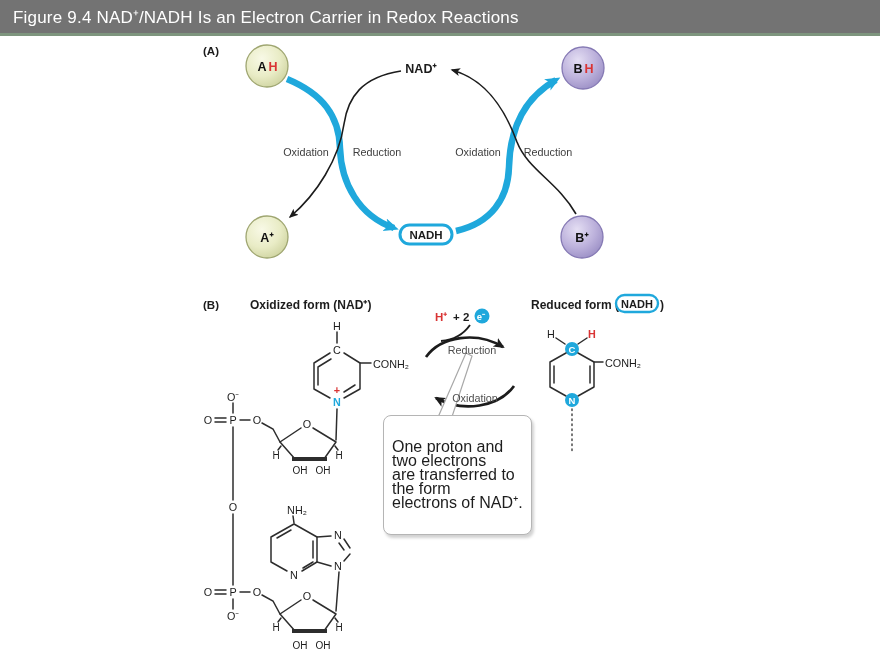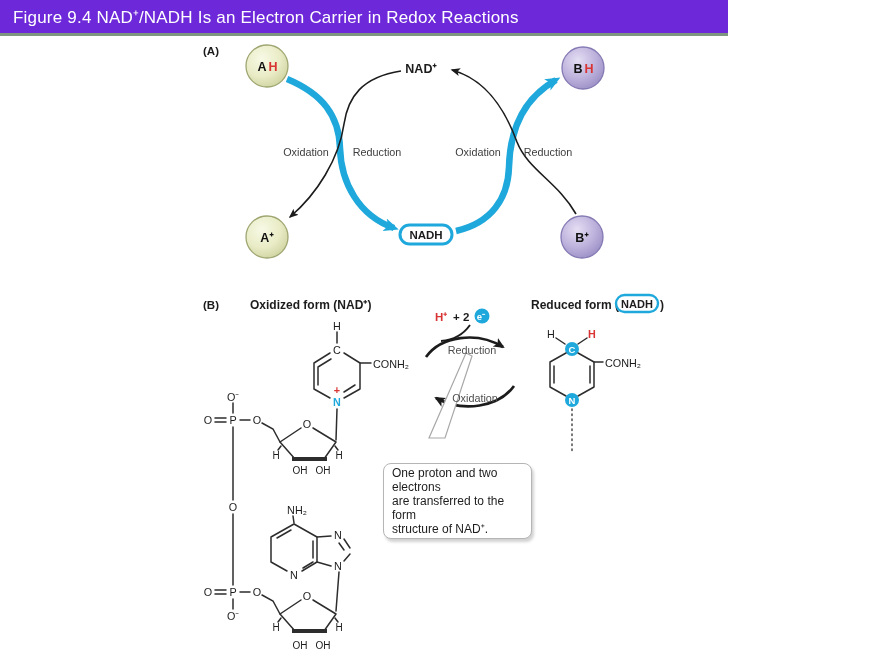--- a/index.html
+++ b/index.html
@@ -1,18 +1,18 @@
 <!DOCTYPE html>
 <html><head>
 <meta charset="utf-8">
 <style>
   html,body{margin:0;padding:0;background:#fff;}
   .stage{position:relative;width:880px;height:660px;background:#fff;overflow:hidden;
          font-family:"Liberation Sans",sans-serif;}
-  .titlebar{position:absolute;left:0;top:0;width:728px;height:33px;background:#6d28d9;
+  .titlebar{position:absolute;left:0;top:0;width:880px;height:33px;background:#737373;
             border-bottom:3px solid #7E957E;display:flex;align-items:center;z-index:3;}
   .titlebar span{color:#fff;font-size:17px;padding-left:13px;letter-spacing:.2px;}
   svg{position:absolute;left:0;top:0;z-index:1;}
   svg text{font-family:"Liberation Sans",sans-serif;fill:#1c1c1c;}
   .ctr{text-anchor:middle;dominant-baseline:central;}
   .st {text-anchor:start;dominant-baseline:central;}
   .sphere-label{font-size:12.5px;font-weight:bold;fill:#111;}
   .red{fill:#D93434;}
   .cyanf{fill:#1FA8DC;}
   .whitef{fill:#fff;}
@@ -20,23 +20,23 @@
   .nad-label{font-size:12.5px;font-weight:bold;}
   .panel-label{font-size:11.5px;font-weight:bold;}
   .form-title{font-size:12px;font-weight:bold;}
   .atom{font-size:10.8px;}
   .atom-s{font-size:10px;}
   .circ-atom{font-size:9.5px;font-weight:bold;}
   .redox-label{font-size:10.8px;fill:#4f4f4f;}
   .hplus{font-size:11.5px;font-weight:bold;}
   .bond{stroke:#2d2d2d;stroke-width:1.5;fill:none;stroke-linecap:round;}
   .bondb{stroke:#2d2d2d;stroke-width:4;fill:none;stroke-linecap:butt;}
-  .callout{position:absolute;left:383px;top:463px;width:131px;background:#fff;
-           border:1.2px solid #b5b5b5;border-radius:8px;padding:2px 8px;z-index:2;
-           box-shadow:2px 3px 3px rgba(0,0,0,.18);font-size:12px;line-height:14px;color:#1d1d1d;}
+  .callout{position:absolute;left:383px;top:415px;width:131px;background:#fff;
+           border:1.2px solid #b5b5b5;border-radius:8px;padding:24px 8px;z-index:2;
+           box-shadow:2px 3px 3px rgba(0,0,0,.18);font-size:16px;line-height:14px;color:#1d1d1d;}
 </style>
 </head>
 <body>
 
 <div class="stage">
 
   <div class="titlebar">
     <span>Figure 9.4  NAD⁺/NADH Is an Electron Carrier in Redox Reactions</span>
   </div>
 
@@ -219,16 +219,16 @@
         <path class="bond" d="M594,362 L603,362"></path>
         <text class="atom st" x="605" y="363">CONH₂</text>
         <path d="M572,409 L572,451" stroke="#555" stroke-width="1.6" stroke-dasharray="1.5 3.5" stroke-linecap="round" fill="none"></path>
       </g>
     </g>
   </svg>
 
   <div class="callout">
     <div>One proton and two electrons</div>
     <div>are transferred to the form</div>
-    <div>structure of NAD⁺.</div>
+    <div>electrons of NAD⁺.</div>
   </div>
 
 </div>
 
 </body></html>

